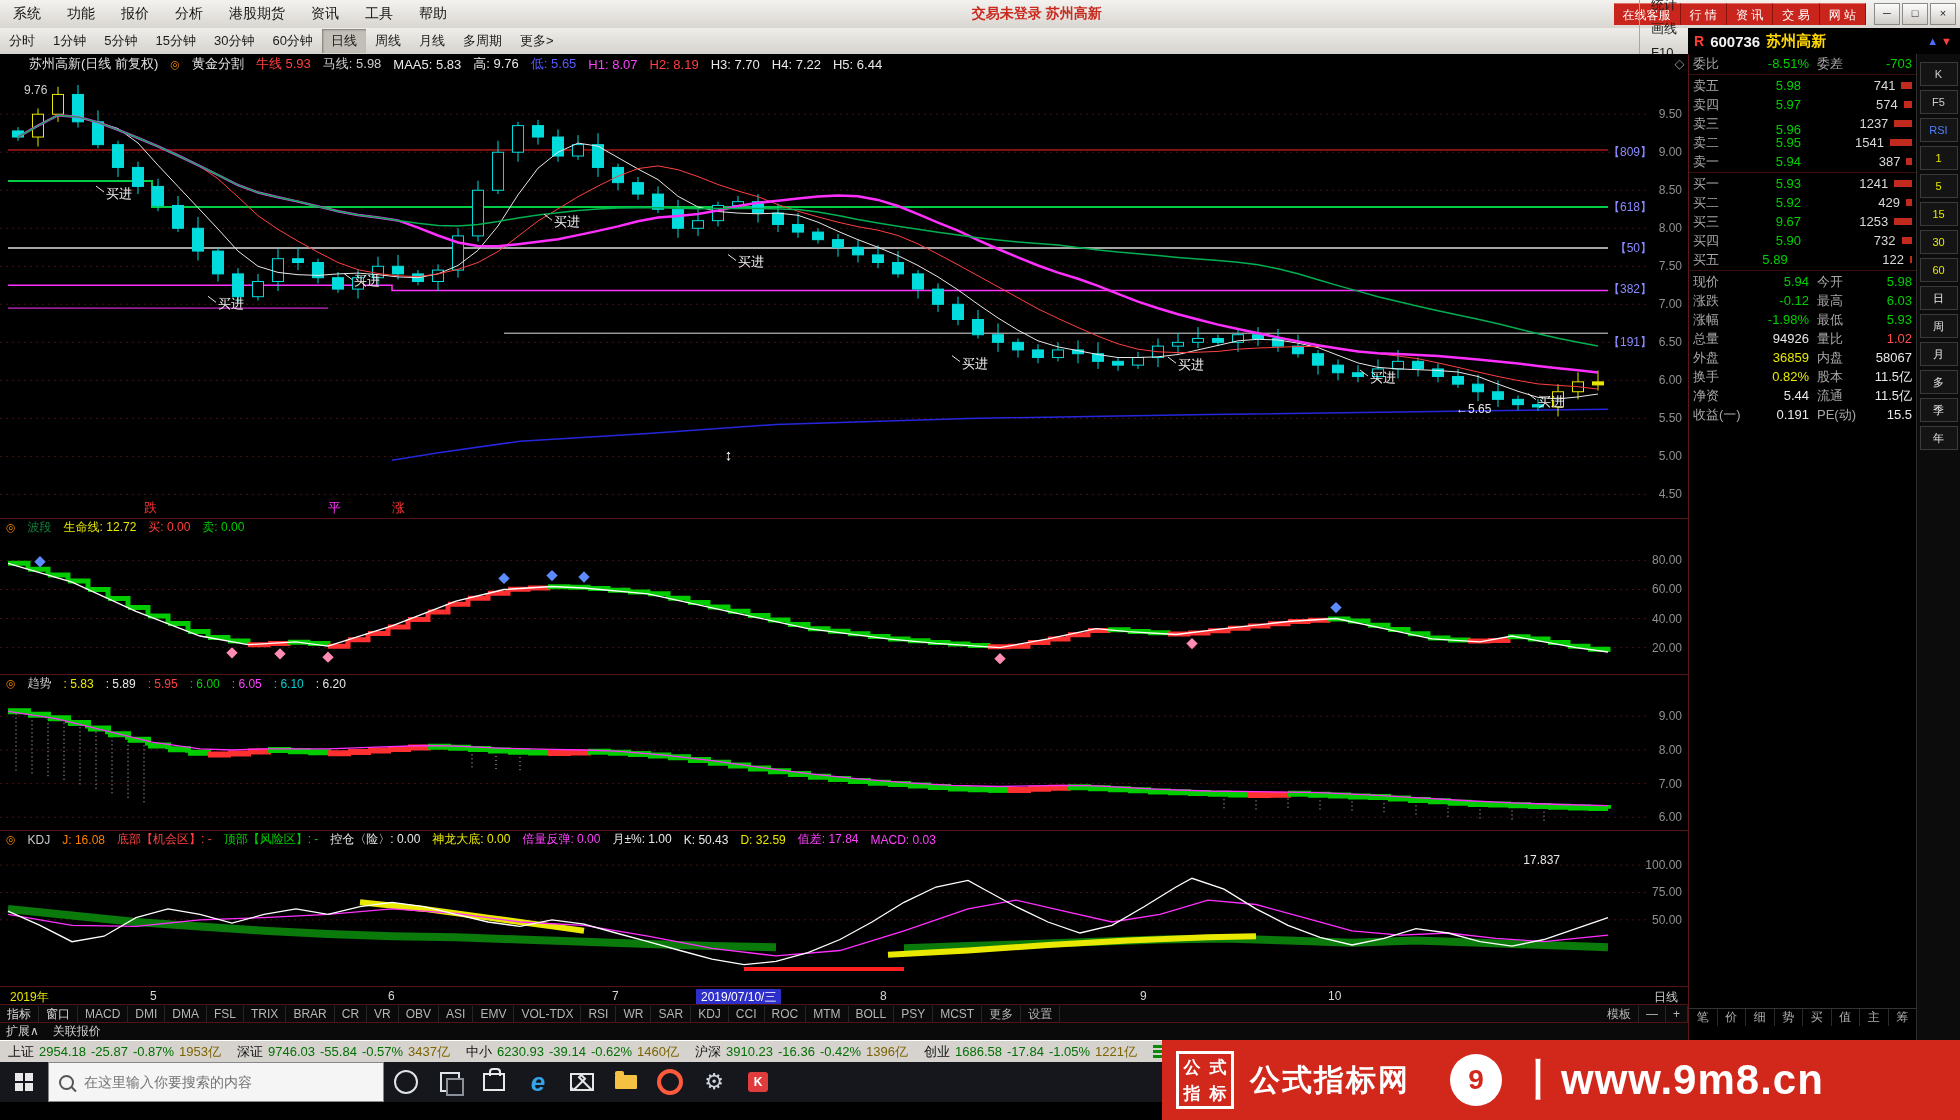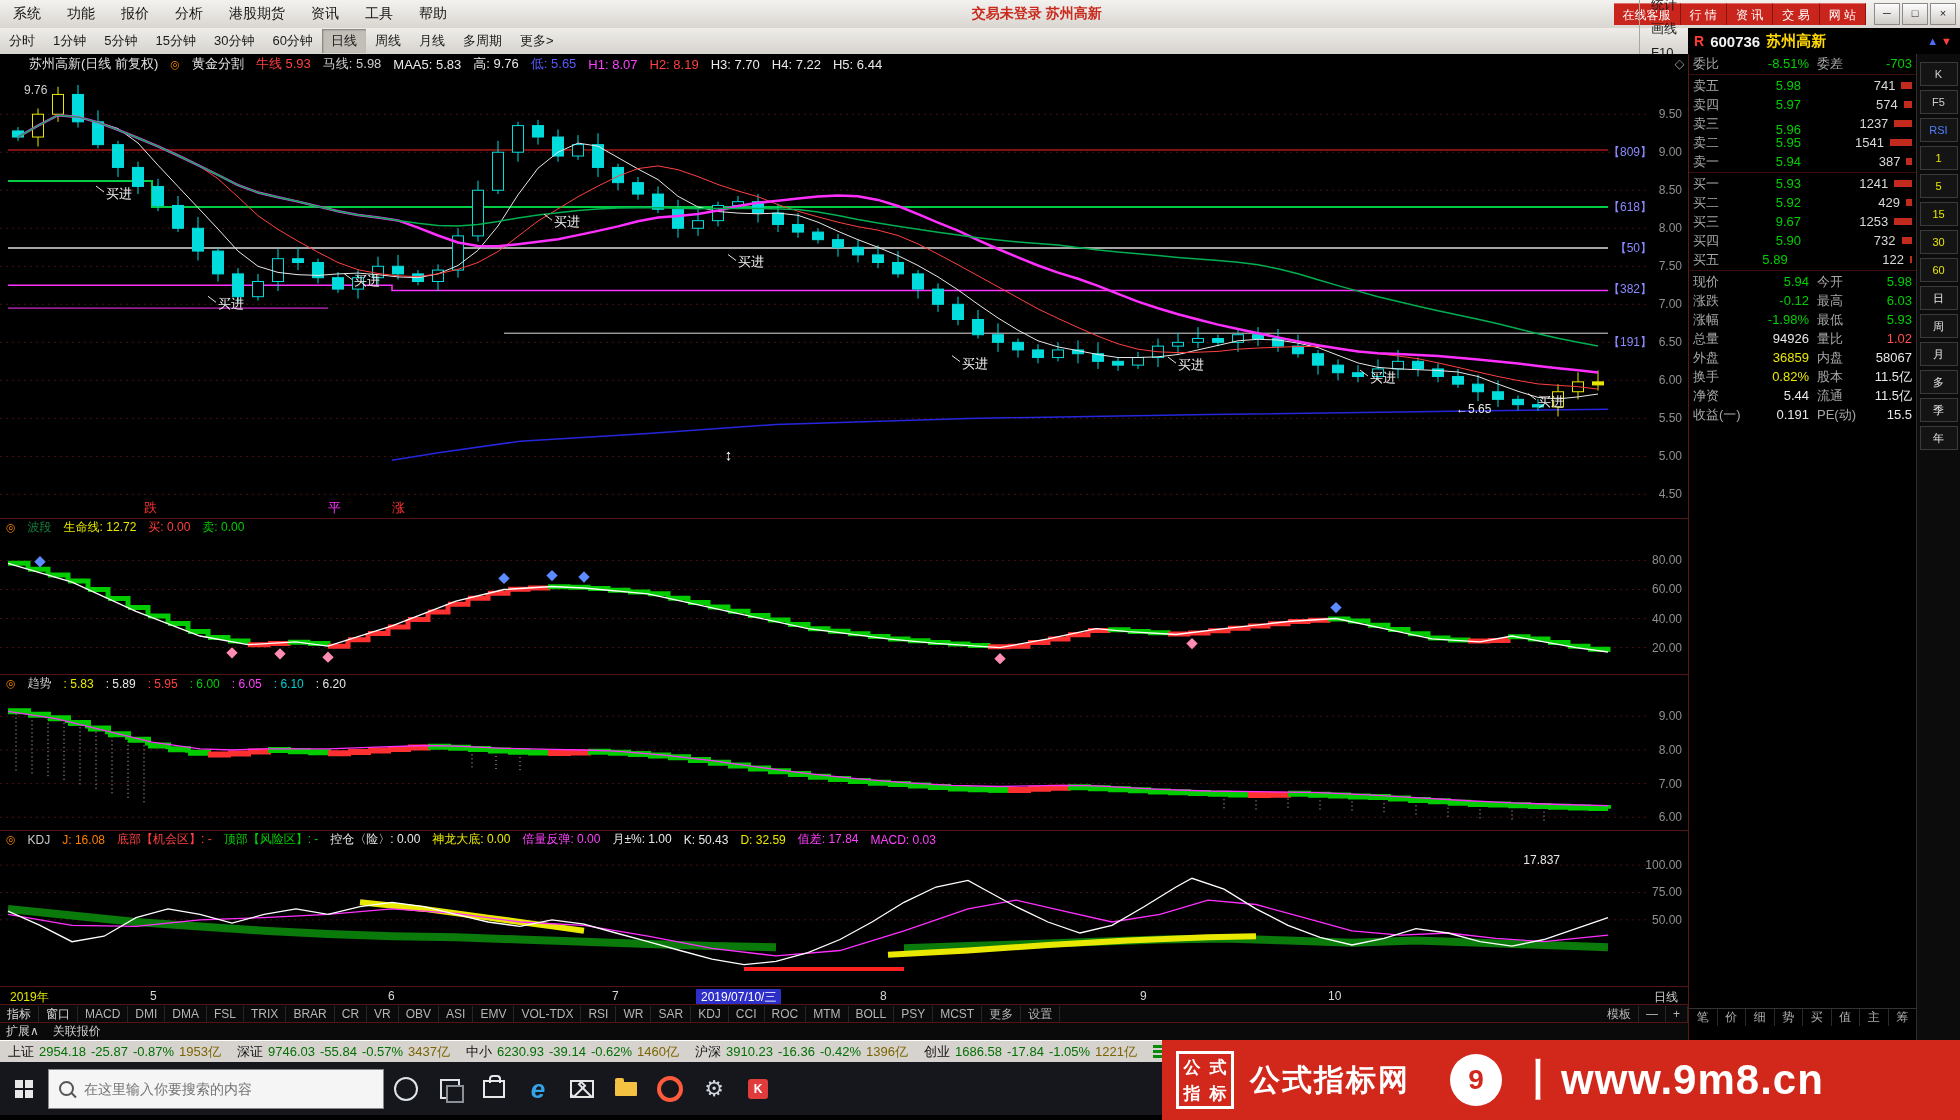--- a/index.html
+++ b/index.html
@@ -78,21 +78,21 @@
   .statusbar{position:absolute;top:1040px;left:0;width:1162px;height:22px;background:#d6d3ce;
     border-top:1px solid #fdfdfd;display:flex;align-items:center;font-size:13px;color:#000;
     padding-left:8px;box-sizing:border-box;white-space:nowrap;}
   .idx-seg{margin-right:16px;}
   .idx-name{color:#111;}
   .idx-val,.idx-chg,.idx-pct{color:#037003;margin-left:5px;}
   .idx-amt{color:#7c6400;margin-left:5px;}
   .lines-icon{margin-left:auto;margin-right:10px;display:flex;flex-direction:column;gap:2px;}
   .lines-icon i{display:block;width:14px;height:3px;background:#0a8a0a;}
   
-  .taskbar{position:absolute;top:1062px;left:0;width:1162px;height:53px;background:#15171c;
+  .taskbar{position:absolute;top:1062px;left:0;width:1162px;height:40px;background:#15171c;
     display:flex;align-items:center;}
   .tb-start{width:48px;height:58px;display:flex;align-items:center;justify-content:center;}
   .winlogo{display:grid;grid-template-columns:8px 8px;grid-template-rows:8px 8px;gap:2px;}
   .winlogo i{background:#e8e8e8;display:block;}
   .searchbox{width:336px;height:40px;background:#f5f5f5;border:1px solid #888;display:flex;
     align-items:center;gap:8px;padding:0 10px;box-sizing:border-box;}
   .searchbox input{border:none;outline:none;background:transparent;font-size:14px;color:#333;
     width:100%;font-family:inherit;}
   .mag{width:11px;height:11px;border:2px solid #555;border-radius:50%;position:relative;flex:none;}
   .mag:after{content:"";position:absolute;width:7px;height:2px;background:#555;

